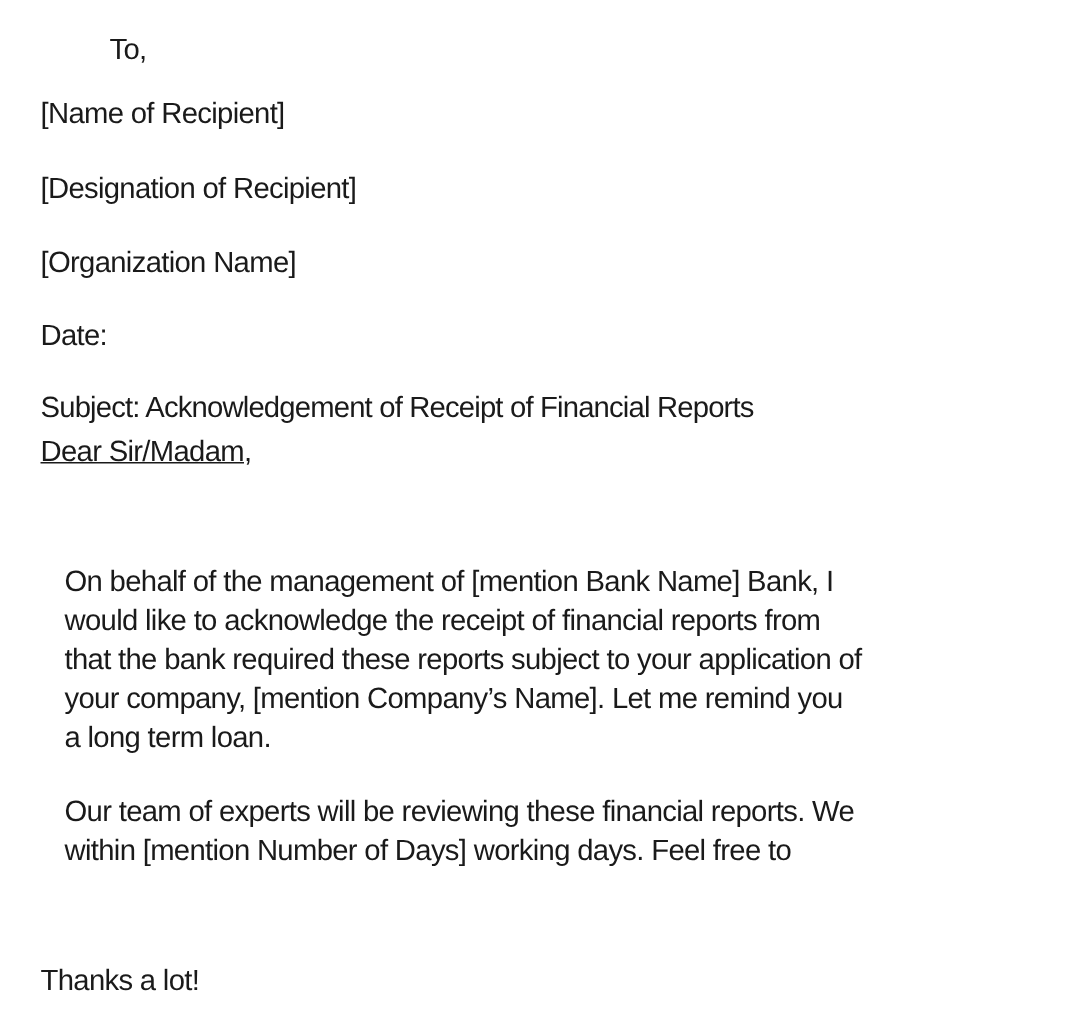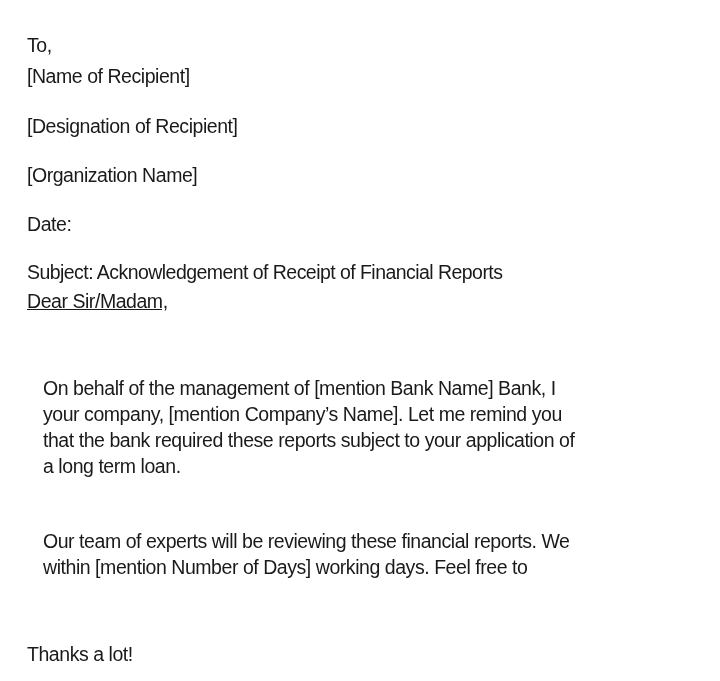--- a/index.html
+++ b/index.html
@@ -47,38 +47,39 @@
     .para span {
       display: block;
       white-space: nowrap;
     }
   </style>
 </head>
 <body>
 
 <div class="page">
 
-  <div class="line" style="top:32px;">To,</div>
+  <div class="line" style="top:20px;margin-left:46px;">To,</div>
 
   <div class="line" style="top:63px;">[Name of Recipient]</div>
 
   <div class="line" style="top:113px;">[Designation of Recipient]</div>
 
   <div class="line" style="top:162px;">[Organization Name]</div>
 
   <div class="line" style="top:211px;">Date:</div>
 
   <div class="line subject" style="top:259px;">Subject: Acknowledgement of Receipt of Financial Reports</div>
 
   <div class="line" style="top:288px;text-decoration:underline;">Dear Sir/Madam,</div>
 
   <div class="para" style="top:359px;">
     <span>On behalf of the management of [mention Bank Name] Bank, I</span>
+    <span>would like to acknowledge the receipt of financial reports from</span>
+    <span>that the bank required these reports subject to your application of</span>
     <span>your company, [mention Company’s Name]. Let me remind you</span>
-    <span>that the bank required these reports subject to your application of</span>
     <span>a long term loan.</span>
   </div>
 
   <div class="para" style="top:512px;">
     <span>Our team of experts will be reviewing these financial reports. We</span>
     <span>within [mention Number of Days] working days. Feel free to</span>
   </div>
 
   <div class="line" style="top:641px;">Thanks a lot!</div>
 

